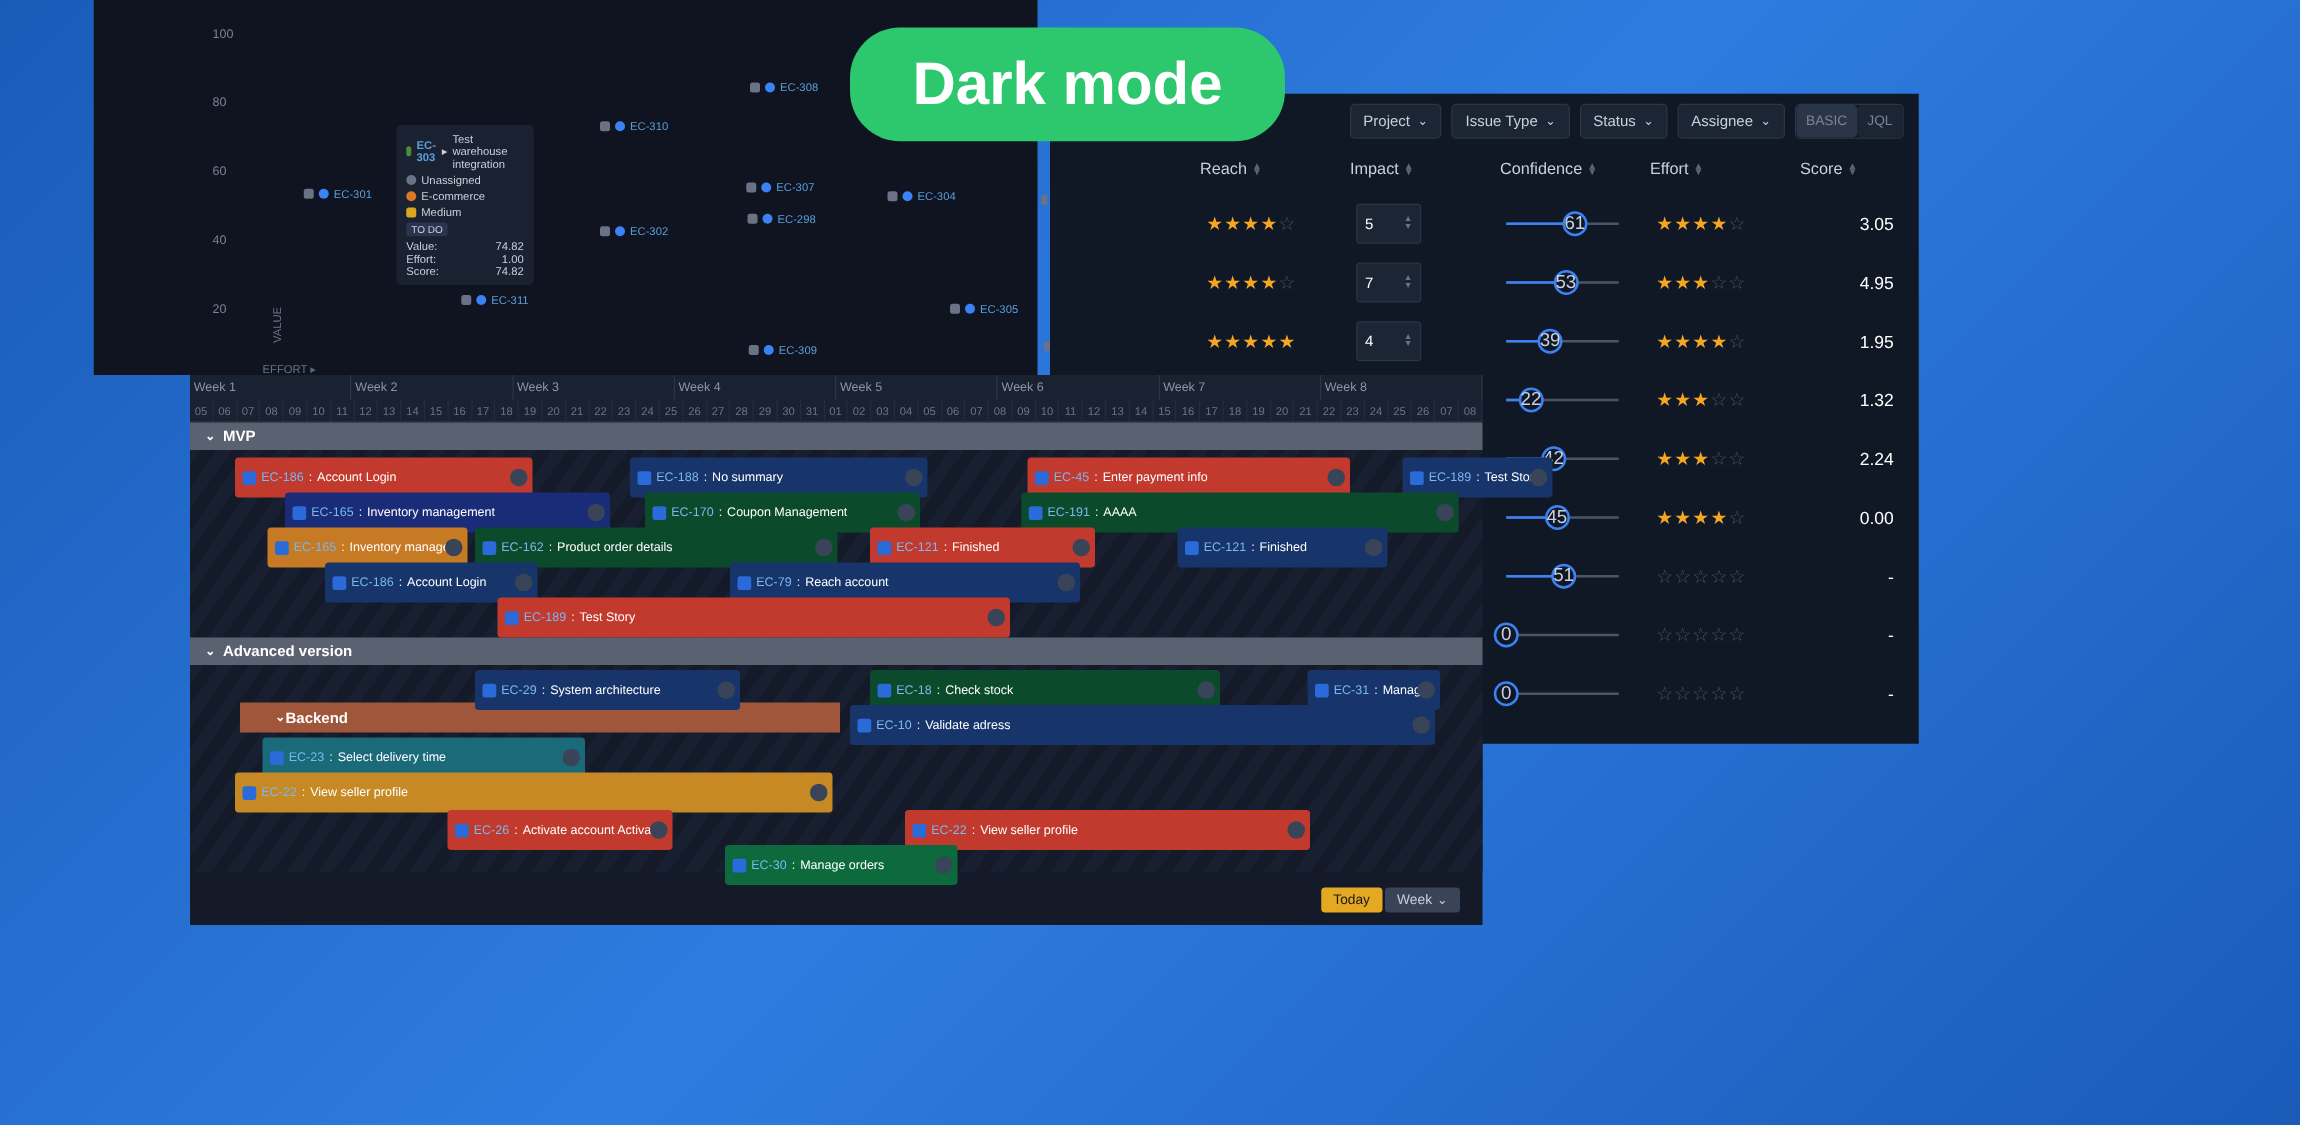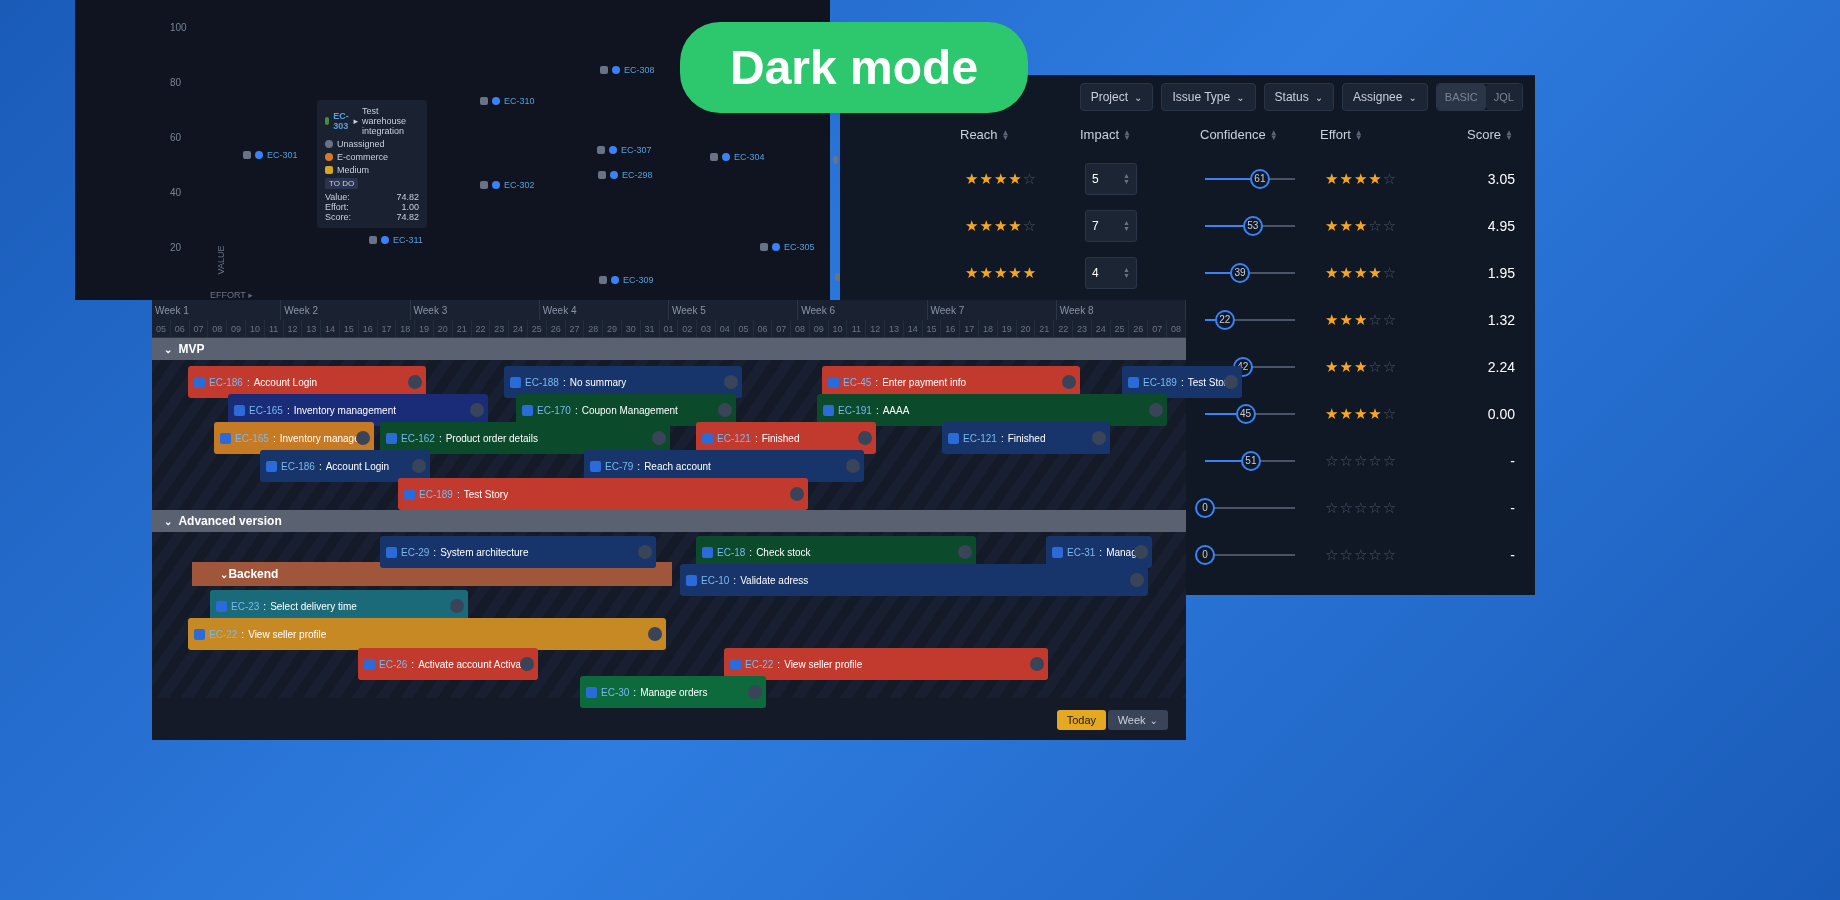--- a/index.html
+++ b/index.html
@@ -26,21 +26,21 @@
 .tbl .head{position:absolute;left:120px;top:52px;display:flex;gap:0;font-size:13px}
 .tbl .head .col{width:120px;display:flex;align-items:center;gap:4px}
 .tbl .rowi{position:absolute;left:0;right:0;height:47px;display:flex;align-items:center;padding-left:125px}
 .stars{color:#f5a623;font-size:15px;width:120px;letter-spacing:1px}
 .stars .empty{color:#4a5568}
 .effort-cell{width:120px}
 .effort-cell .box{width:52px;height:32px;background:#1c2533;border:1px solid #2a3548;border-radius:3px;display:flex;align-items:center;justify-content:space-between;padding:0 6px;font-size:12px;color:#fff}
 .slider{width:120px;position:relative;height:6px}
 .slider .track{position:absolute;top:2px;width:90px;height:2px;background:#4a5568}
 .slider .fill{position:absolute;top:2px;height:2px;background:#3b82f6}
-.slider .knob{position:absolute;top:-7px;width:20px;height:20px;border:2px solid #3b82f6;border-radius:50%;background:#111825;display:flex;align-items:center;justify-content:center;font-size:10px;color:#c8d0de}
+.slider .knob{position:absolute;top:-7px;width:20px;height:20px;border:2px solid #3b82f6;border-radius:50%;background:#111825;display:flex;align-items:center;justify-content:center;font-size:15px;color:#c8d0de}
 .score{width:70px;text-align:right;font-size:14px;color:#fff}
 
 .tl{position:absolute;left:152px;top:300px;width:1034px;height:440px;background:#141a28;color:#c8d0de}
 .tl .wkrow{height:20px;background:#1a2232;display:flex;font-size:10px;color:#8a94a8}
 .tl .wkrow .wk{flex:1;border-right:1px solid #2a3548;padding-left:3px;display:flex;align-items:center}
 .tl .dayrow{height:18px;background:#1a2232;display:flex;font-size:9px;color:#6a7385;border-bottom:1px solid #2a3548}
 .tl .dayrow .d{flex:1;border-right:1px solid #222d40;text-align:center;line-height:18px}
 .grp{height:22px;background:#5a6272;display:flex;align-items:center;gap:6px;padding-left:12px;font-size:12px;font-weight:600;color:#fff}
 .subgrp{background:#a0563b;height:24px;display:flex;align-items:center;padding-left:28px;font-size:12px;font-weight:600;color:#fff;position:absolute}
 .bar{position:absolute;height:19px;border-radius:3px;font-size:10px;color:#fff;display:flex;align-items:center;padding:16px 6px;gap:4px;overflow:hidden;white-space:nowrap}
@@ -208,21 +208,21 @@
         <span class="sort-ic">▲<br>▼</span>
       </div>
     <div class="col">
         <span>Confidence</span>
         <span class="sort-ic">▲<br>▼</span>
       </div>
     <div class="col">
         <span>Effort</span>
         <span class="sort-ic">▲<br>▼</span>
       </div>
-    <div class="col" style="width:100px;justify-content:center">
+    <div class="col" style="width:100px;justify-content:flex-start">
         <span>Score</span>
         <span class="sort-ic">▲<br>▼</span>
       </div>
   </div>
   <div id="tblrows">
       <div class="rowi" style="top: 80px;">
         <div class="stars">★★★★<span class="empty">☆</span></div>
         <div class="effort-cell">
           <div class="box">
             <span>5</span>
@@ -429,21 +429,21 @@
       </div>
     <div class="grp">
         <span class="chev">⌄</span>
         <span>Advanced version</span>
       </div>
     <div id="adv-rows" style="position:relative;height:180px">
       <div class="subgrp" style="left:40px;top:30px;width:480px">
           <span class="chev">⌄</span>
           <span>Backend</span>
         </div>
-    <div class="bar" style="left: 228px; width: 276px; background: rgb(23, 53, 107); top: 4px;"><span class="ico" style="background:#2a6ad9"></span><span class="k">EC-29</span>: <span>System architecture</span><span class="av"></span></div>
+    <div class="bar" style="left: 228px; width: 212px; background: rgb(23, 53, 107); top: 4px;"><span class="ico" style="background:#2a6ad9"></span><span class="k">EC-29</span>: <span>System architecture</span><span class="av"></span></div>
         <div class="bar" style="left: 544px; width: 280px; background: rgb(12, 74, 44); top: 4px;"><span class="ico" style="background:#2a6ad9"></span><span class="k">EC-18</span>: <span>Check stock</span><span class="av"></span></div>
         <div class="bar" style="left: 894px; width: 106px; background: rgb(23, 53, 107); top: 4px;"><span class="ico" style="background:#2a6ad9"></span><span class="k">EC-31</span>: <span>Manage</span><span class="av"></span></div>
         <div class="bar" style="left: 528px; width: 468px; background: rgb(23, 53, 107); top: 32px;"><span class="ico" style="background:#2a6ad9"></span><span class="k">EC-10</span>: <span>Validate adress</span><span class="av"></span></div>
         <div class="bar" style="left: 58px; width: 258px; background: rgb(26, 106, 122); top: 58px;"><span class="ico" style="background:#2a6ad9"></span><span class="k">EC-23</span>: <span>Select delivery time</span><span class="av"></span></div>
         <div class="bar" style="left: 36px; width: 478px; background: rgb(199, 137, 35); top: 86px;"><span class="ico" style="background:#2a6ad9"></span><span class="k">EC-22</span>: <span>View seller profile</span><span class="av"></span></div>
         <div class="bar" style="left: 206px; width: 180px; background: rgb(194, 58, 46); top: 116px;"><span class="ico" style="background:#2a6ad9"></span><span class="k">EC-26</span>: <span>Activate account Activa</span><span class="av"></span></div>
         <div class="bar" style="left: 572px; width: 324px; background: rgb(194, 58, 46); top: 116px;"><span class="ico" style="background:#2a6ad9"></span><span class="k">EC-22</span>: <span>View seller profile</span><span class="av"></span></div>
         <div class="bar" style="left: 428px; width: 186px; background: rgb(12, 106, 60); top: 144px;"><span class="ico" style="background:#2a6ad9"></span><span class="k">EC-30</span>: <span>Manage orders</span><span class="av"></span></div>
       </div>
   </div>

